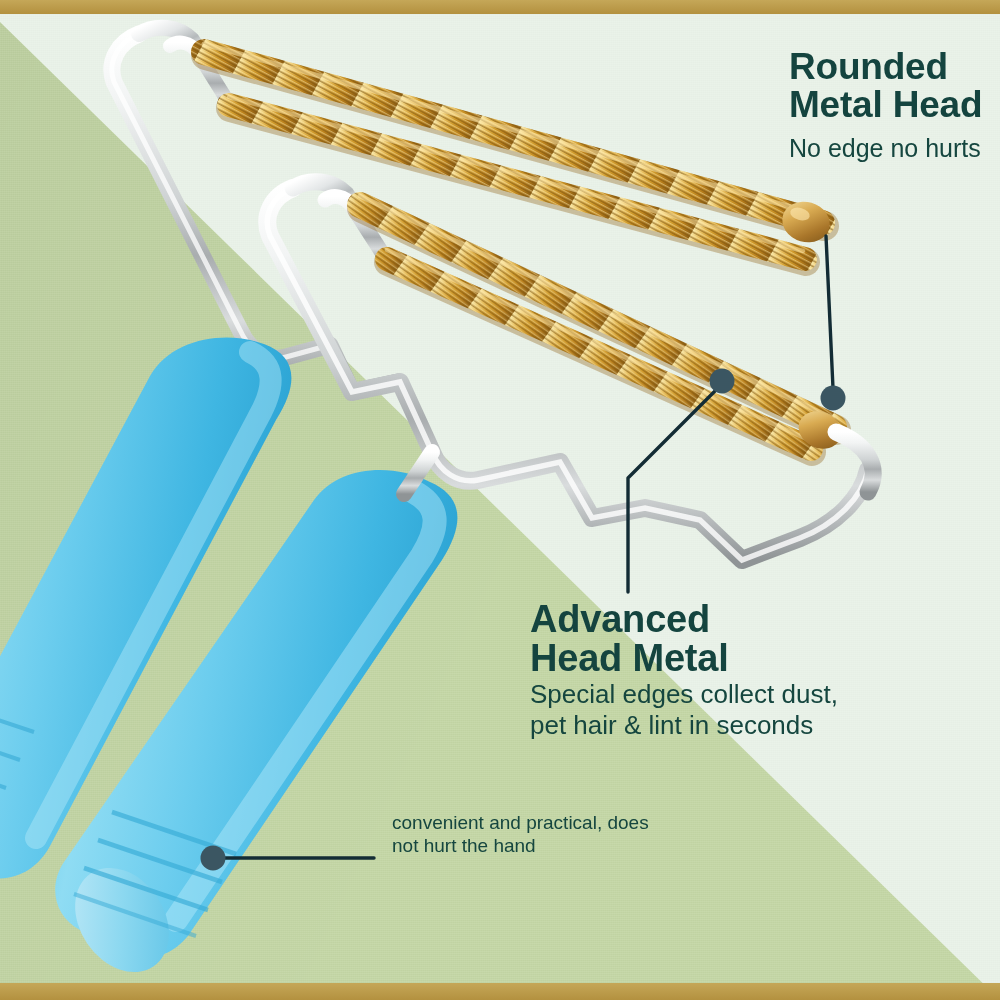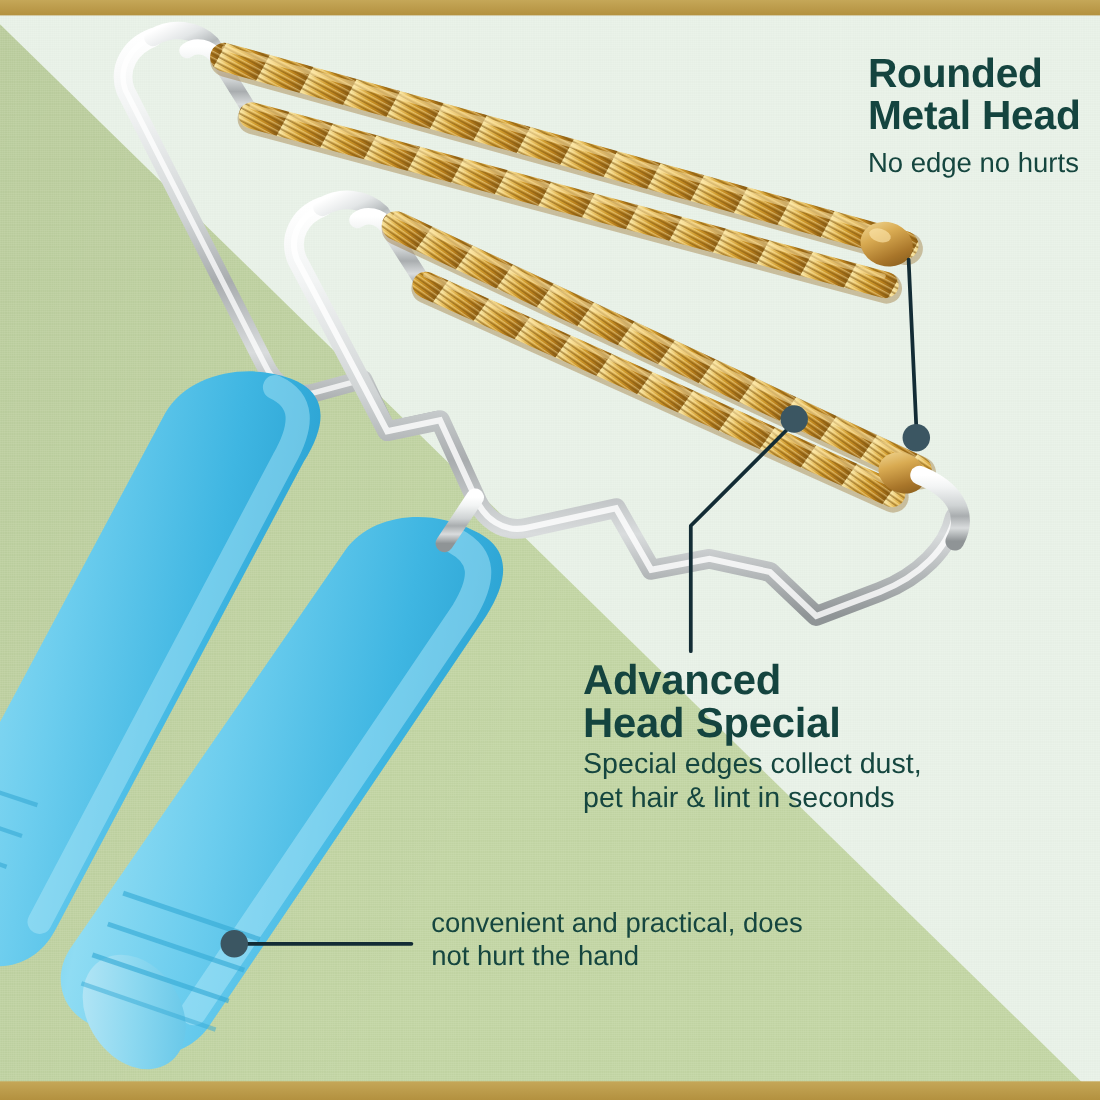--- a/index.html
+++ b/index.html
@@ -89,21 +89,21 @@
   #callout-rounded-metal-head { left: 789px; top: 48px; width: 215px; }
   #callout-rounded-metal-head .c-title { font-size: 37px; }
   #callout-rounded-metal-head .c-sub { font-size: 25px; margin-top: 9px; }
 
   #callout-advanced-head-design { left: 530px; top: 600px; width: 330px; }
   #callout-advanced-head-design .c-title { font-size: 38px; }
   #callout-advanced-head-design .c-sub { font-size: 26px; margin-top: 1px; }
 
   #callout-ergonomic-handle { left: 392px; top: 812px; width: 440px; }
   #callout-ergonomic-handle .c-title { font-size: 34px; letter-spacing: 0px; }
-  #callout-ergonomic-handle .c-sub { font-size: 25px; margin-top: 12px; }
+  #callout-ergonomic-handle .c-sub { font-size: 19px; }
 
   .leader {
     position: absolute;
     left: 0; top: 0;
     width: 1000px; height: 1000px;
     pointer-events: none;
   }
 </style>
 </head>
 <body>
@@ -310,21 +310,21 @@
   <div class="band band-bottom"></div>
 
   <div class="callout" id="callout-rounded-metal-head">
     <div class="c-title">Rounded
 Metal Head</div>
     <div class="c-sub">No edge no hurts</div>
   </div>
 
   <div class="callout" id="callout-advanced-head-design">
     <div class="c-title">Advanced
-Head Special</div>
+Head Metal</div>
     <div class="c-sub">Special edges collect dust,
 pet hair &amp; lint in seconds</div>
   </div>
 
   <div class="callout" id="callout-ergonomic-handle">
     <div class="c-sub">convenient and practical, does
 not hurt the hand</div>
   </div>
 
 </div>

